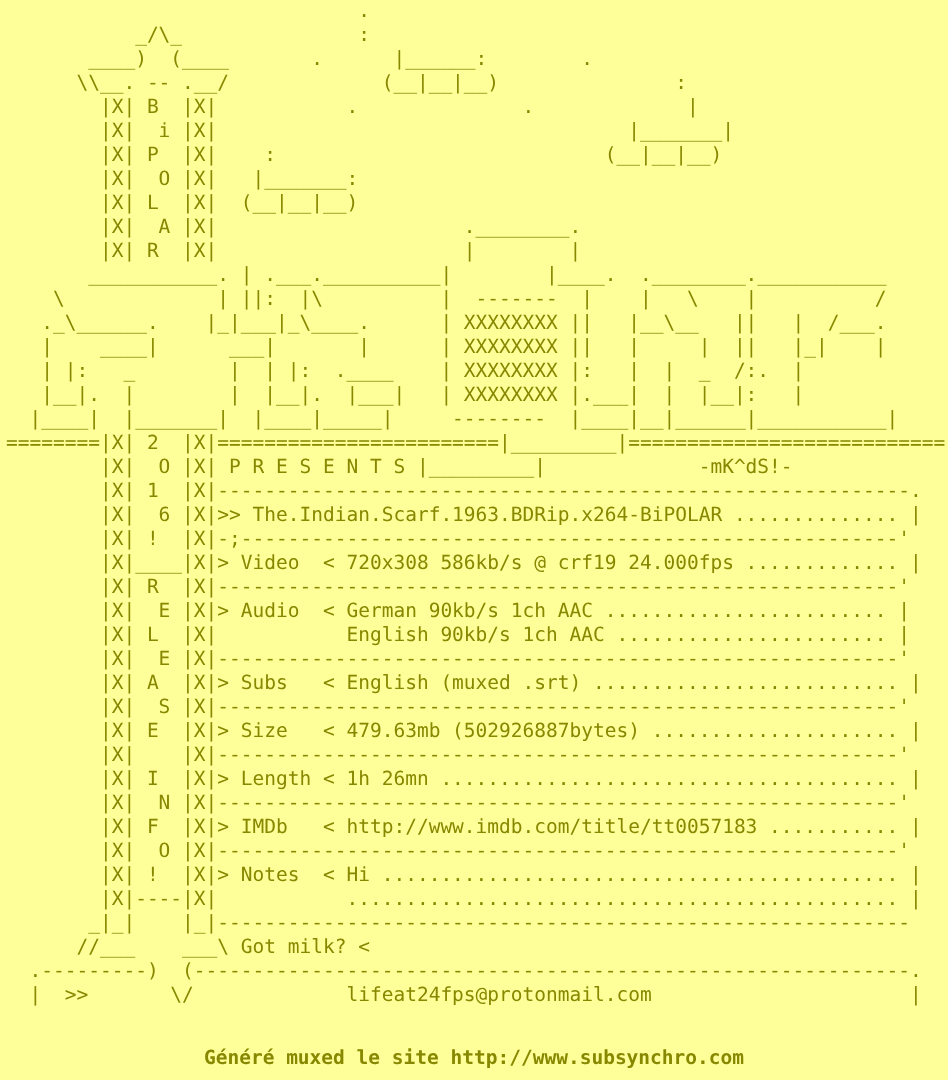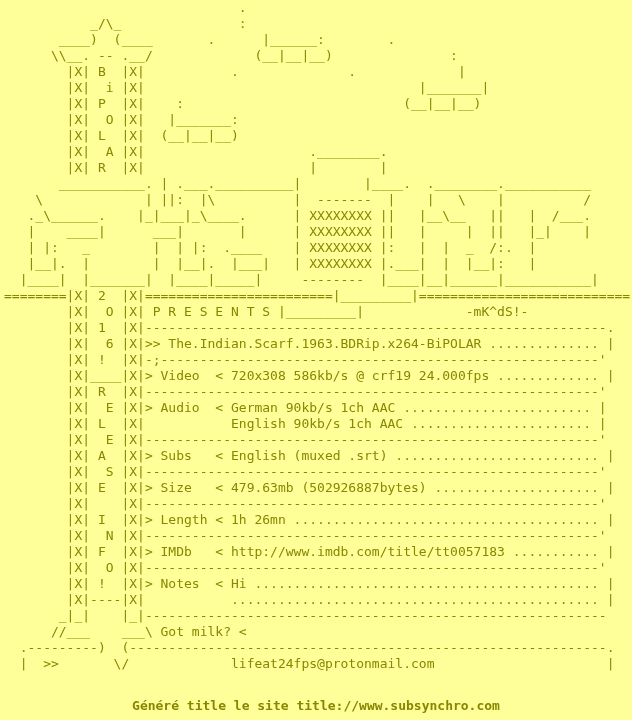--- a/index.html
+++ b/index.html
@@ -80,16 +80,16 @@
         |X| F  |X|&gt; IMDb   &lt; http://www.imdb.com/title/tt0057183 ........... |
         |X|  O |X|----------------------------------------------------------'
         |X| !  |X|&gt; Notes  &lt; Hi ............................................ |
         |X|----|X|           ............................................... |
        _|_|    |_|-----------------------------------------------------------
       //___    ___\ Got milk? &lt;
   .---------)  (-------------------------------------------------------------.
   |  &gt;&gt;       \/             lifeat24fps@protonmail.com                      |</pre>
 
   <div class="nfo-footer">
-    <span>Généré title le site </span><a>title://www.subsynchro.com</a>
+    <span>Généré muxed le site </span><a>http://www.subsynchro.com</a>
   </div>
 
 </div>
 
 </body></html>

